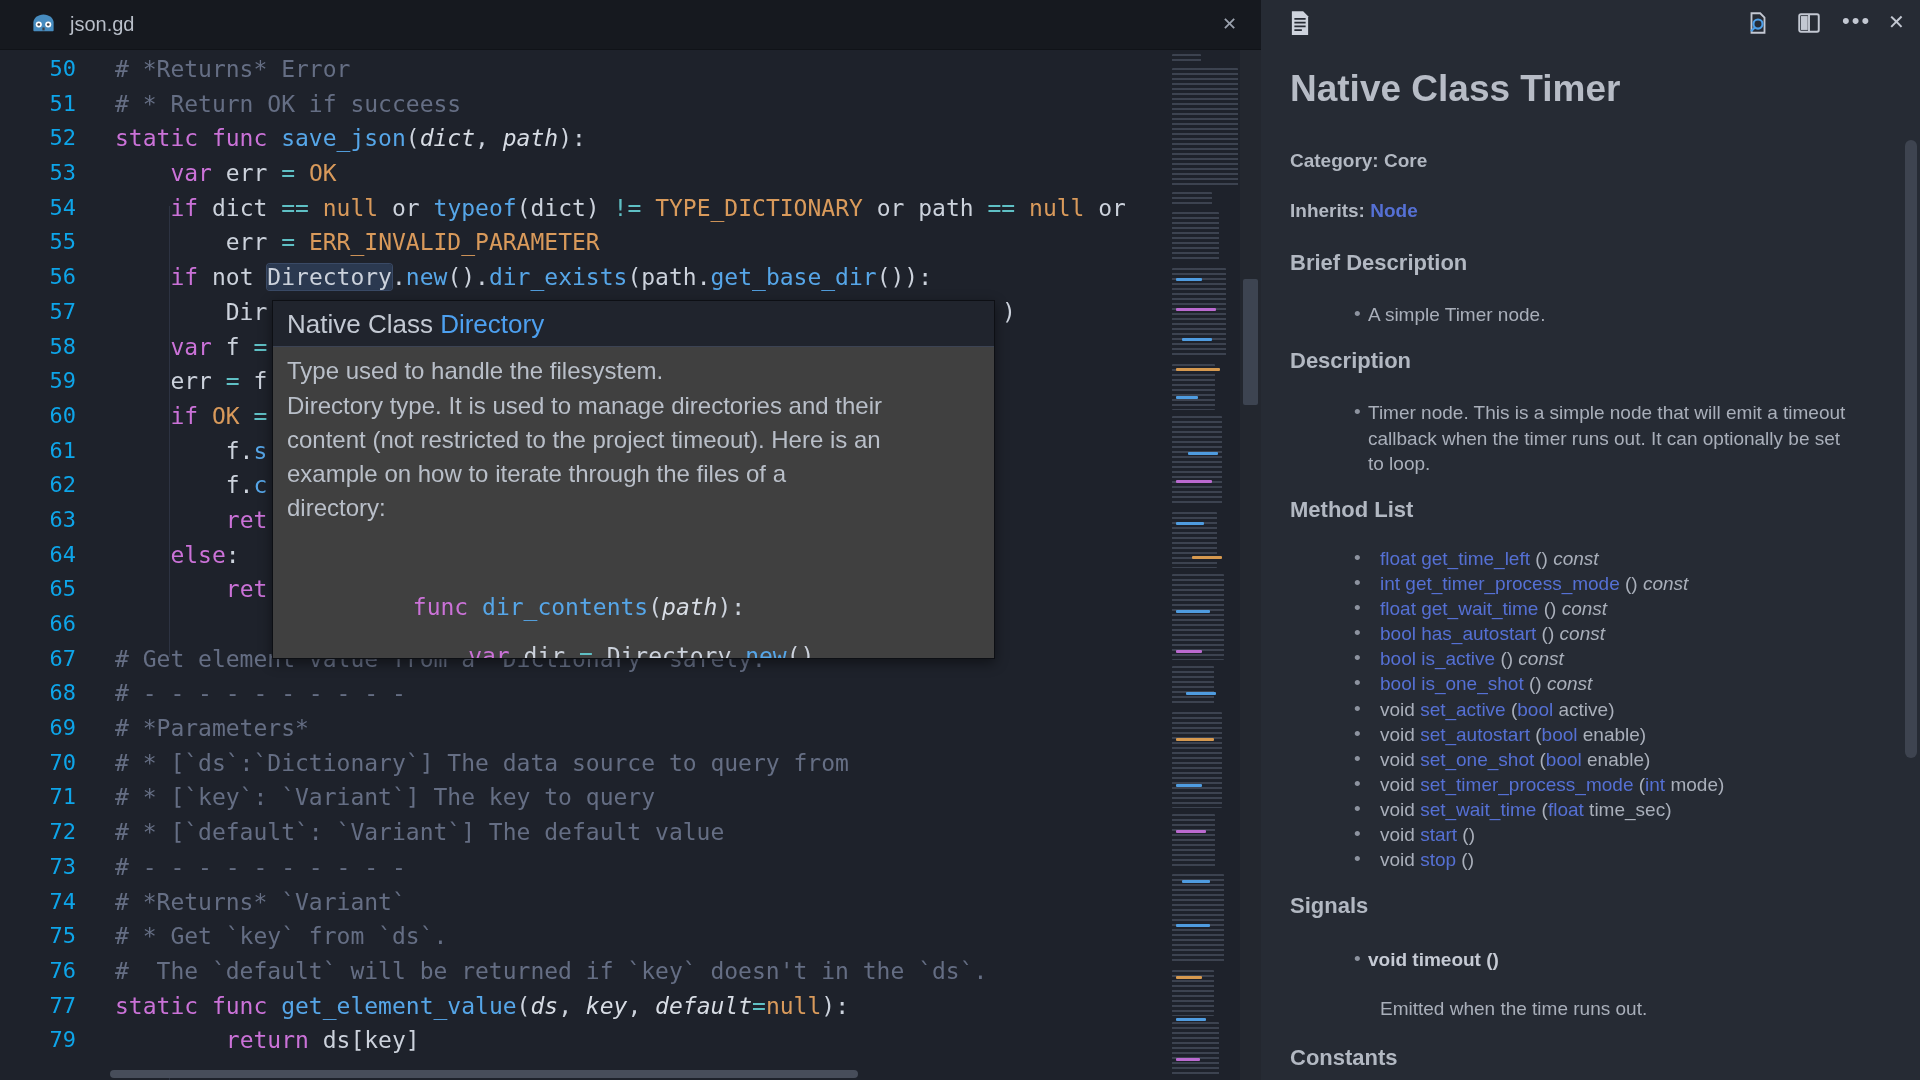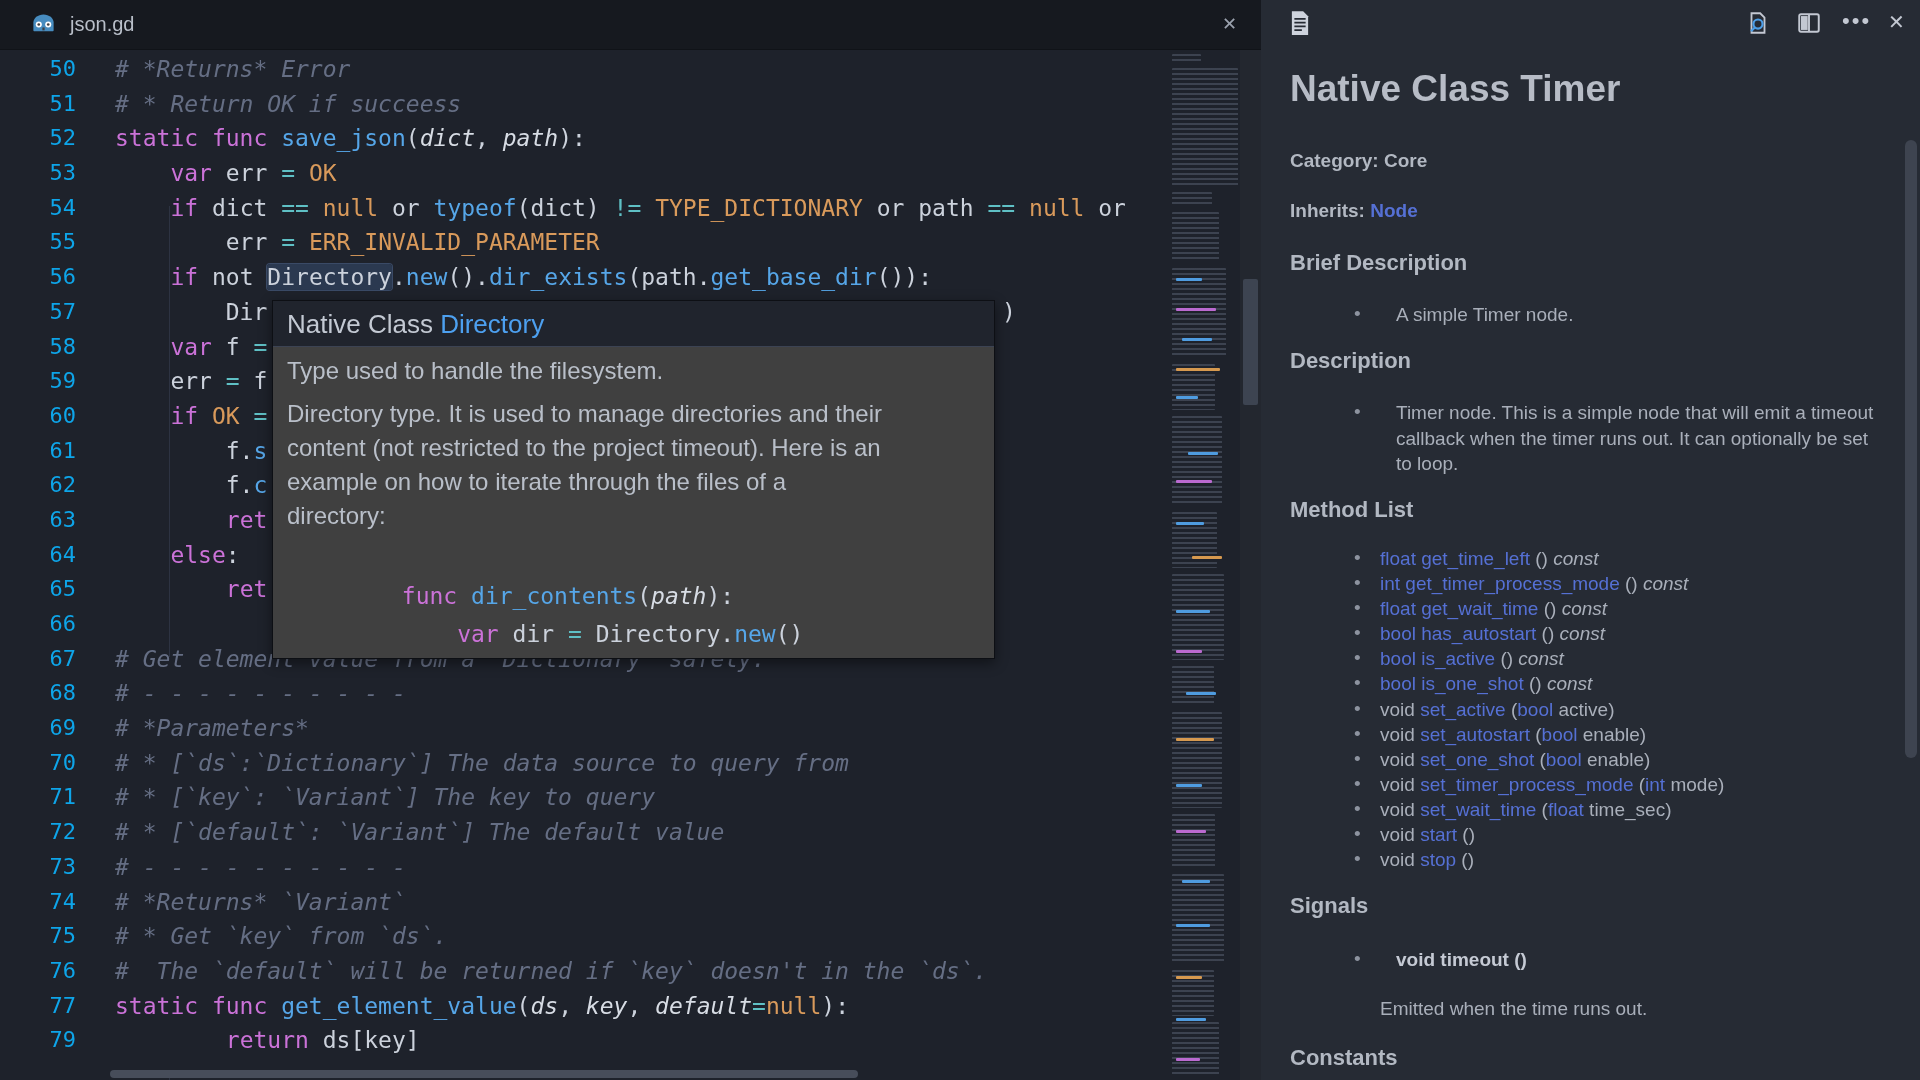--- a/index.html
+++ b/index.html
@@ -12,56 +12,56 @@
   .tab-close{position:absolute;left:1222px;top:13px;font-size:18px;color:#9aa1ad;cursor:pointer}
 
   
   .editor{position:absolute;left:0;top:50px;width:1261px;height:1030px;background:#1e222b;overflow:hidden}
   .code{position:absolute;left:0;top:0;width:1168px;height:1030px;overflow:hidden;padding-top:2px}
   .crow{position:relative;height:34.7px}
   .ln{position:absolute;left:0;top:0;width:76px;text-align:right;font:22px/34.7px "DejaVu Sans Mono",monospace;color:#0ea5e9}
   .cl{position:absolute;left:115px;top:0;margin:0;font:23px/34.7px "DejaVu Sans Mono",monospace;color:#ccd2dc;white-space:pre}
   .tail{position:absolute;top:0;font:23px/34.7px "DejaVu Sans Mono",monospace;color:#ccd2dc}
   .k{color:#cb72d8}.f{color:#56a6e8}.c{color:#d99a5b}.o{color:#5fc0c5}
-  .m{color:#656e84;font-style:italic}
+  .m{color:#656e84;}
   .p{font-style:italic;color:#d7dce4}
   .hl{background:#2b3950;border-radius:3px;box-shadow:0 0 0 1px #3a4a66}
   .iguide{position:absolute;left:169px;width:1px;background:#2d3342}
 
   
   .minimap{position:absolute;left:1168px;top:0;width:72px;height:1030px;cursor:pointer}
   .mm{position:absolute;border-radius:1px}
   .mmg{background:repeating-linear-gradient(to bottom,rgba(130,142,165,.30) 0 2px,transparent 2px 5px)}
   .mb{background:#4f9ce0;height:3px}.mv{background:#bb6ad0;height:3px}.mo{background:#d6994f;height:3px}
   .vscroll{position:absolute;left:1240px;top:0;width:21px;height:1030px;background:#23272f;cursor:pointer}
   .vthumb{position:absolute;left:3px;top:229px;width:15px;height:126px;border-radius:2px;background:#3d4451}
   .hscroll{position:absolute;left:110px;top:1020px;width:748px;height:8px;border-radius:4px;background:#474d5a;cursor:pointer}
 
   
   .tooltip{position:absolute;left:272px;top:300px;width:723px;height:359px;background:#404040;border:1px solid #0d0f14;box-sizing:border-box;box-shadow:0 4px 12px rgba(0,0,0,.45);overflow:hidden;z-index:6}
   .tt-title{position:absolute;left:0;top:0;width:100%;height:46px;background:#20242d;border-bottom:1px solid #3c4353;font-size:26px;color:#c3c9d3;line-height:46px;padding-left:14px;box-sizing:border-box}
   .tt-link{color:#4da0f0;cursor:pointer}
   .tt-brief{position:absolute;left:14px;top:54px;font-size:24px;color:#b9bfc9;line-height:32px;white-space:nowrap}
-  .tt-para{position:absolute;left:14px;top:96px;font-size:24px;color:#b9bfc9;line-height:34px;white-space:nowrap}
+  .tt-para{position:absolute;left:14px;top:88px;font-size:24px;color:#b9bfc9;line-height:34px;white-space:nowrap}
   .tt-code{position:absolute;left:14px;top:274px}
-  .ttc{margin:4px;font:23px/34px "DejaVu Sans Mono",monospace;color:#ccd2dc;white-space:pre}
+  .ttc{margin:15px;font:23px/34px "DejaVu Sans Mono",monospace;color:#ccd2dc;white-space:pre}
 
   
   .panel{position:absolute;left:1261px;top:0;width:659px;height:1080px;background:#262b34}
   .picon{position:absolute;top:11px;cursor:pointer;color:#c3c8d2}
   .picon svg{display:block}
   .pdots{font-size:22px;letter-spacing:2px;line-height:26px}
   .pclose{font-size:20px;line-height:26px}
   .ptitle{position:absolute;left:29px;top:68px;font-size:37px;font-weight:bold;color:#b7bcc6}
   .pmeta{position:absolute;left:29px;font-size:19px;font-weight:bold;color:#b2b8c2}
   .plink{color:#5570d4;cursor:pointer}
   .phead{position:absolute;left:29px;font-size:22px;font-weight:bold;color:#b2b8c2}
   .lirow{position:absolute;left:93px;font-size:19px;color:#a9afba;line-height:25.5px}
   .lirow .bdot{position:absolute;left:0;top:-1px;color:#8d939f}
-  .lirow .licontent{margin-left:42px;white-space:nowrap}
+  .lirow .licontent{margin-left:14px;white-space:nowrap}
   .sig .licontent{font-weight:bold;color:#c5cad4}
   .pdesc{position:absolute;left:119px;font-size:19px;color:#a9afba;white-space:nowrap}
   .mlist{position:absolute;left:93px;top:546px}
   .mrow{position:relative;padding-left:26px;font-size:19px;color:#a9afba;line-height:25.1px;white-space:nowrap}
   .mrow .bullet{position:absolute;left:0;top:-1px;color:#8d939f}
   .lk{color:#5570d4;cursor:pointer}
   .ti{font-style:italic}
   .pscroll{position:absolute;left:643px;top:0;width:14px;height:1080px}
   .pthumb{position:absolute;left:1px;top:140px;width:12px;height:618px;border-radius:6px;background:#3e4450}
 </style>

